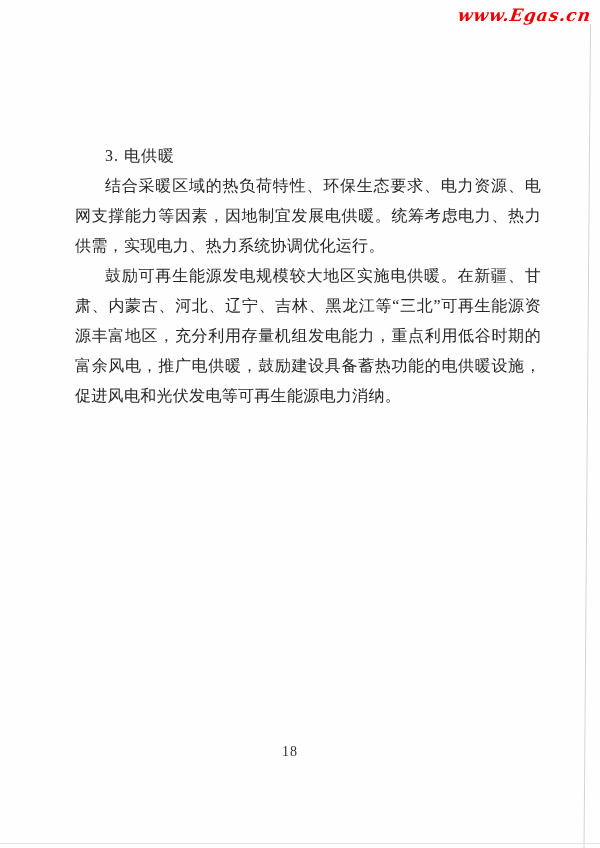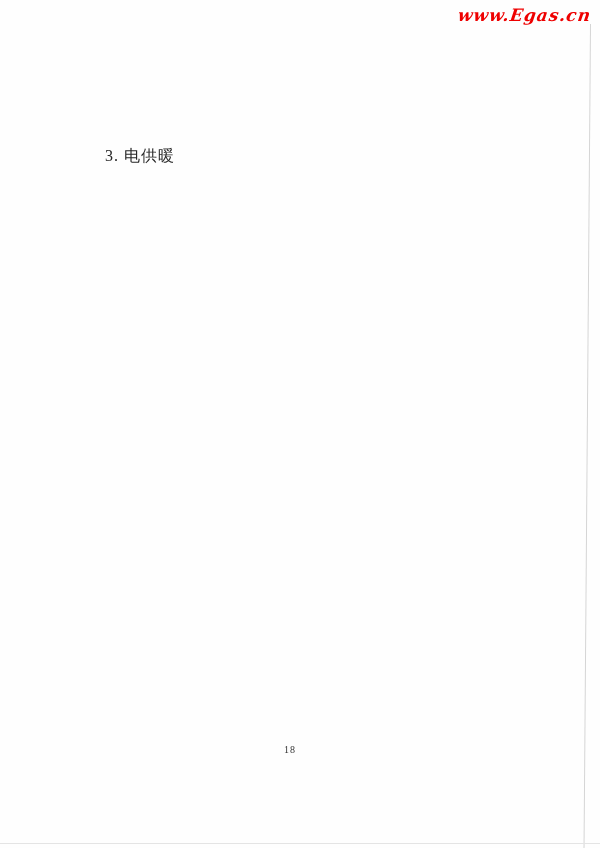--- a/index.html
+++ b/index.html
@@ -58,21 +58,21 @@
     text-indent: 30px;
     letter-spacing: 0.3px;
   }
   .page-number {
     position: absolute;
     top: 744px;
     left: 0;
     width: 580px;
     text-align: center;
     color: #333333;
-    font-size: 10px;
+    font-size: 14px;
     letter-spacing: 1px;
   }
   .scan-line-vertical {
     position: absolute;
     left: 590px;
     top: 24px;
     width: 1px;
     height: 824px;
     background: #d5d5d5;
     transform: rotate(0.45deg);
@@ -89,20 +89,22 @@
 </style>
 </head>
 <body>
 
 <div class="scan-page">
 
   <div class="watermark">www.Egas.cn</div>
 
   <div class="text-block">
     <h3 class="section-heading">3.  电供暖</h3>
+    <p class="para">结合采暖区域的热负荷特性、环保生态要求、电力资源、电网支撑能力等因素，因地制宜发展电供暖。统筹考虑电力、热力供需，实现电力、热力系统协调优化运行。</p>
+    <p class="para">鼓励可再生能源发电规模较大地区实施电供暖。在新疆、甘肃、内蒙古、河北、辽宁、吉林、黑龙江等“三北”可再生能源资源丰富地区，充分利用存量机组发电能力，重点利用低谷时期的富余风电，推广电供暖，鼓励建设具备蓄热功能的电供暖设施，促进风电和光伏发电等可再生能源电力消纳。</p>
   </div>
 
   <div class="page-number">18</div>
 
   <div class="scan-line-vertical"></div>
   <div class="scan-line-bottom"></div>
 
 </div>
 
 </body></html>

